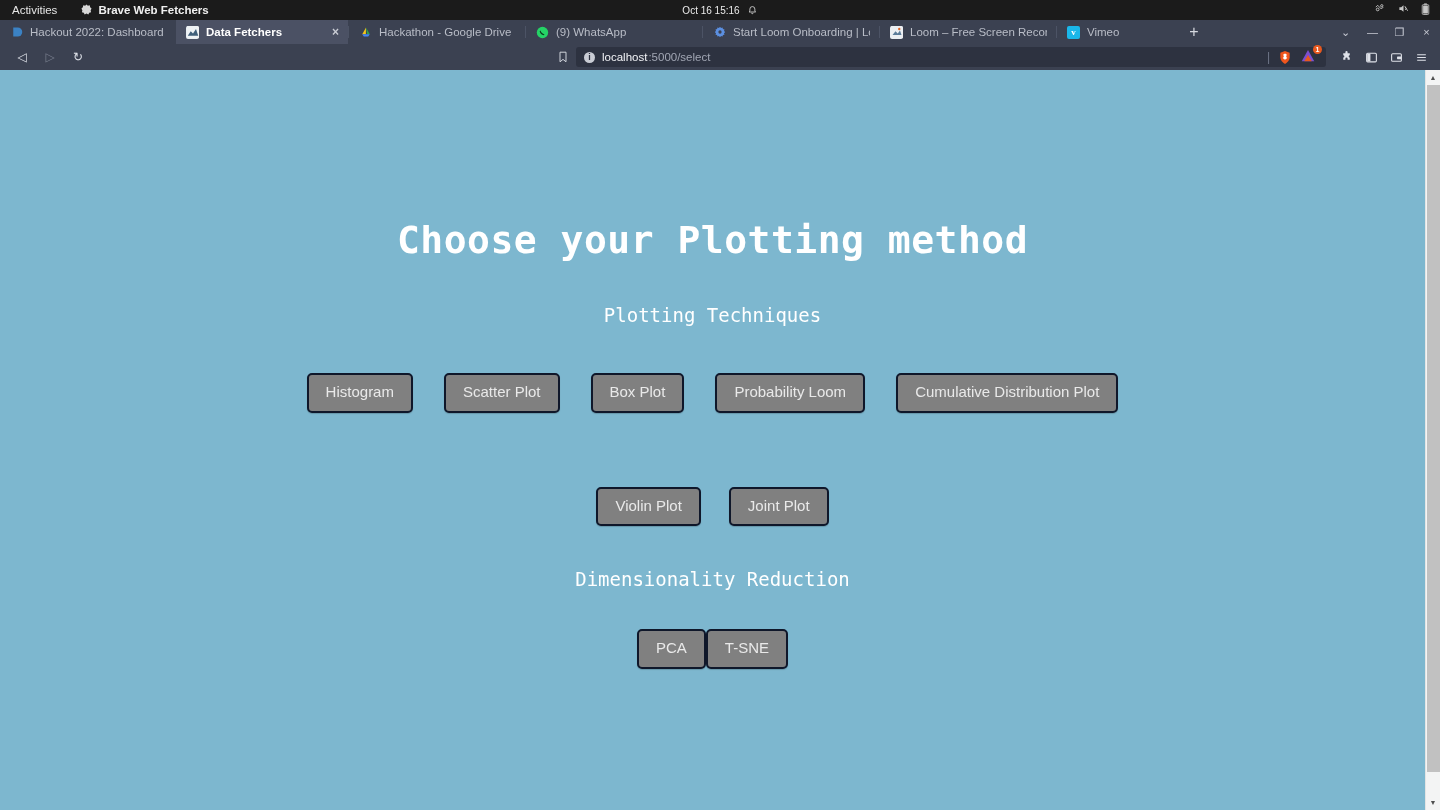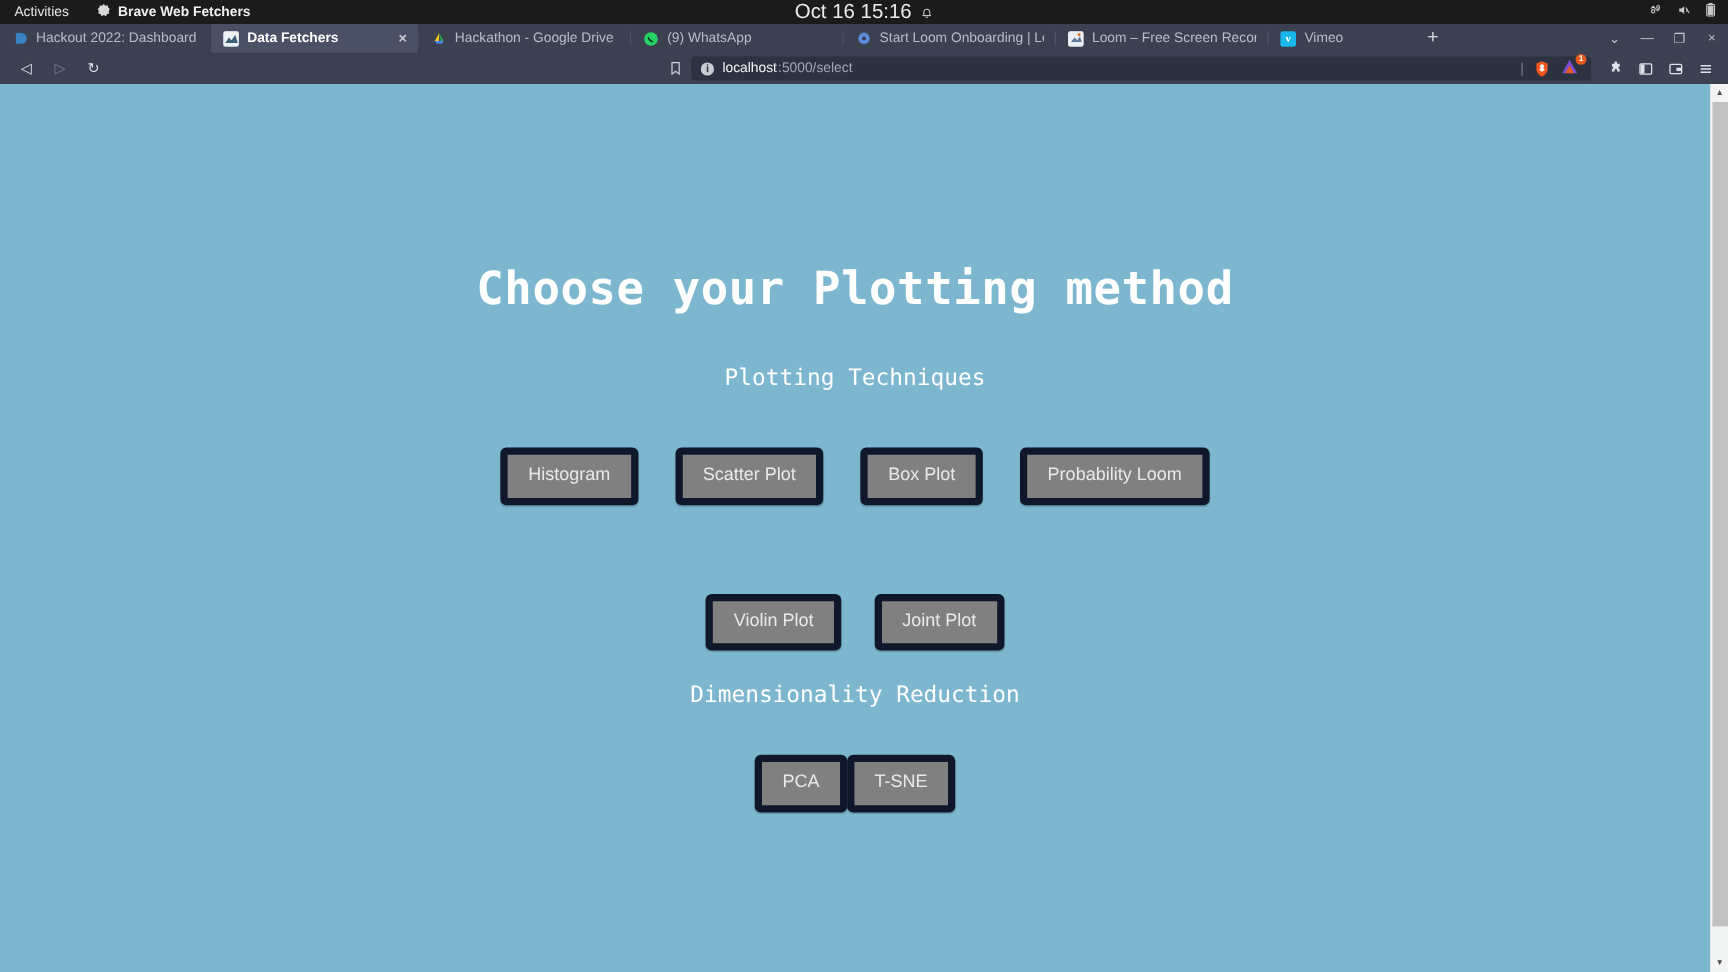--- a/index.html
+++ b/index.html
@@ -19,21 +19,21 @@
     position: relative;
   }
   #gnome-bar .activities { padding: 0 12px; font-size: 11.5px; color: #e6e6e6; text-align: right; }
   #gnome-bar .appname {
     display: flex; align-items: center; gap: 6px;
     margin-left: 12px; font-weight: 700; font-size: 11.5px; color: #f0f0f0;
   }
   #gnome-bar .clock {
     position: absolute; left: 50%; transform: translateX(-50%);
     display: flex; align-items: center; gap: 8px;
-    font-size: 17px; color: #ebebeb;
+    font-size: 10px; color: #ebebeb;
   }
   #gnome-bar .tray {
     position: absolute; right: 10px; top: 0; height: 20px;
     display: flex; align-items: center; gap: 11px;
   }
   .ic { display: inline-block; line-height: 1; }
 
   
   #browser { background: #3b4151; }
   #tabstrip {
@@ -139,31 +139,31 @@
     margin-top: 148px;
     font-size: 38px; font-weight: 700; color: #ffffff;
     letter-spacing: 0.5px;
     font-family: "DejaVu Sans Mono", monospace;
   }
   .section-heading {
     font-size: 19px; color: #ffffff; font-weight: 400;
     font-family: "DejaVu Sans Mono", monospace;
   }
   #heading-plotting { margin-top: 42px; }
-  #heading-dimred { margin-top: 26px; }
+  #heading-dimred { margin-top: 42px; }
   .btn-row {
     display: flex; justify-content: center; align-items: center;
     flex-wrap: wrap;
   }
   #row-1 { margin-top: 47px; gap: 31px; }
   #row-2 { margin-top: 74px; gap: 28px; }
   #row-3 { margin-top: 39px; }
   .plot-btn {
     background: #808080;
-    border: 6px solid #0f172a;
+    border: 2px solid #0f172a;
     border-radius: 5px;
     color: #e9e9e9;
     font-family: "Liberation Sans", sans-serif;
     font-size: 15px;
     padding: 9px 17px 10px 17px;
     line-height: 1.1;
     cursor: pointer;
     box-shadow: 0 1px 1px rgba(0,0,0,0.18);
   }
 
@@ -390,20 +390,21 @@
 
     <h1 id="page-title">Choose your Plotting method</h1>
 
     <h2 class="section-heading" id="heading-plotting">Plotting Techniques</h2>
 
     <div class="btn-row" id="row-1">
       <button class="plot-btn">Histogram</button>
       <button class="plot-btn">Scatter Plot</button>
       <button class="plot-btn">Box Plot</button>
       <button class="plot-btn">Probability Loom</button>
+      <button class="plot-btn">Cumulative Distribution Plot</button>
     </div>
 
     <div class="btn-row" id="row-2">
       <button class="plot-btn">Violin Plot</button>
       <button class="plot-btn">Joint Plot</button>
     </div>
 
     <h2 class="section-heading" id="heading-dimred">Dimensionality Reduction</h2>
 
     <div class="btn-row" id="row-3">

